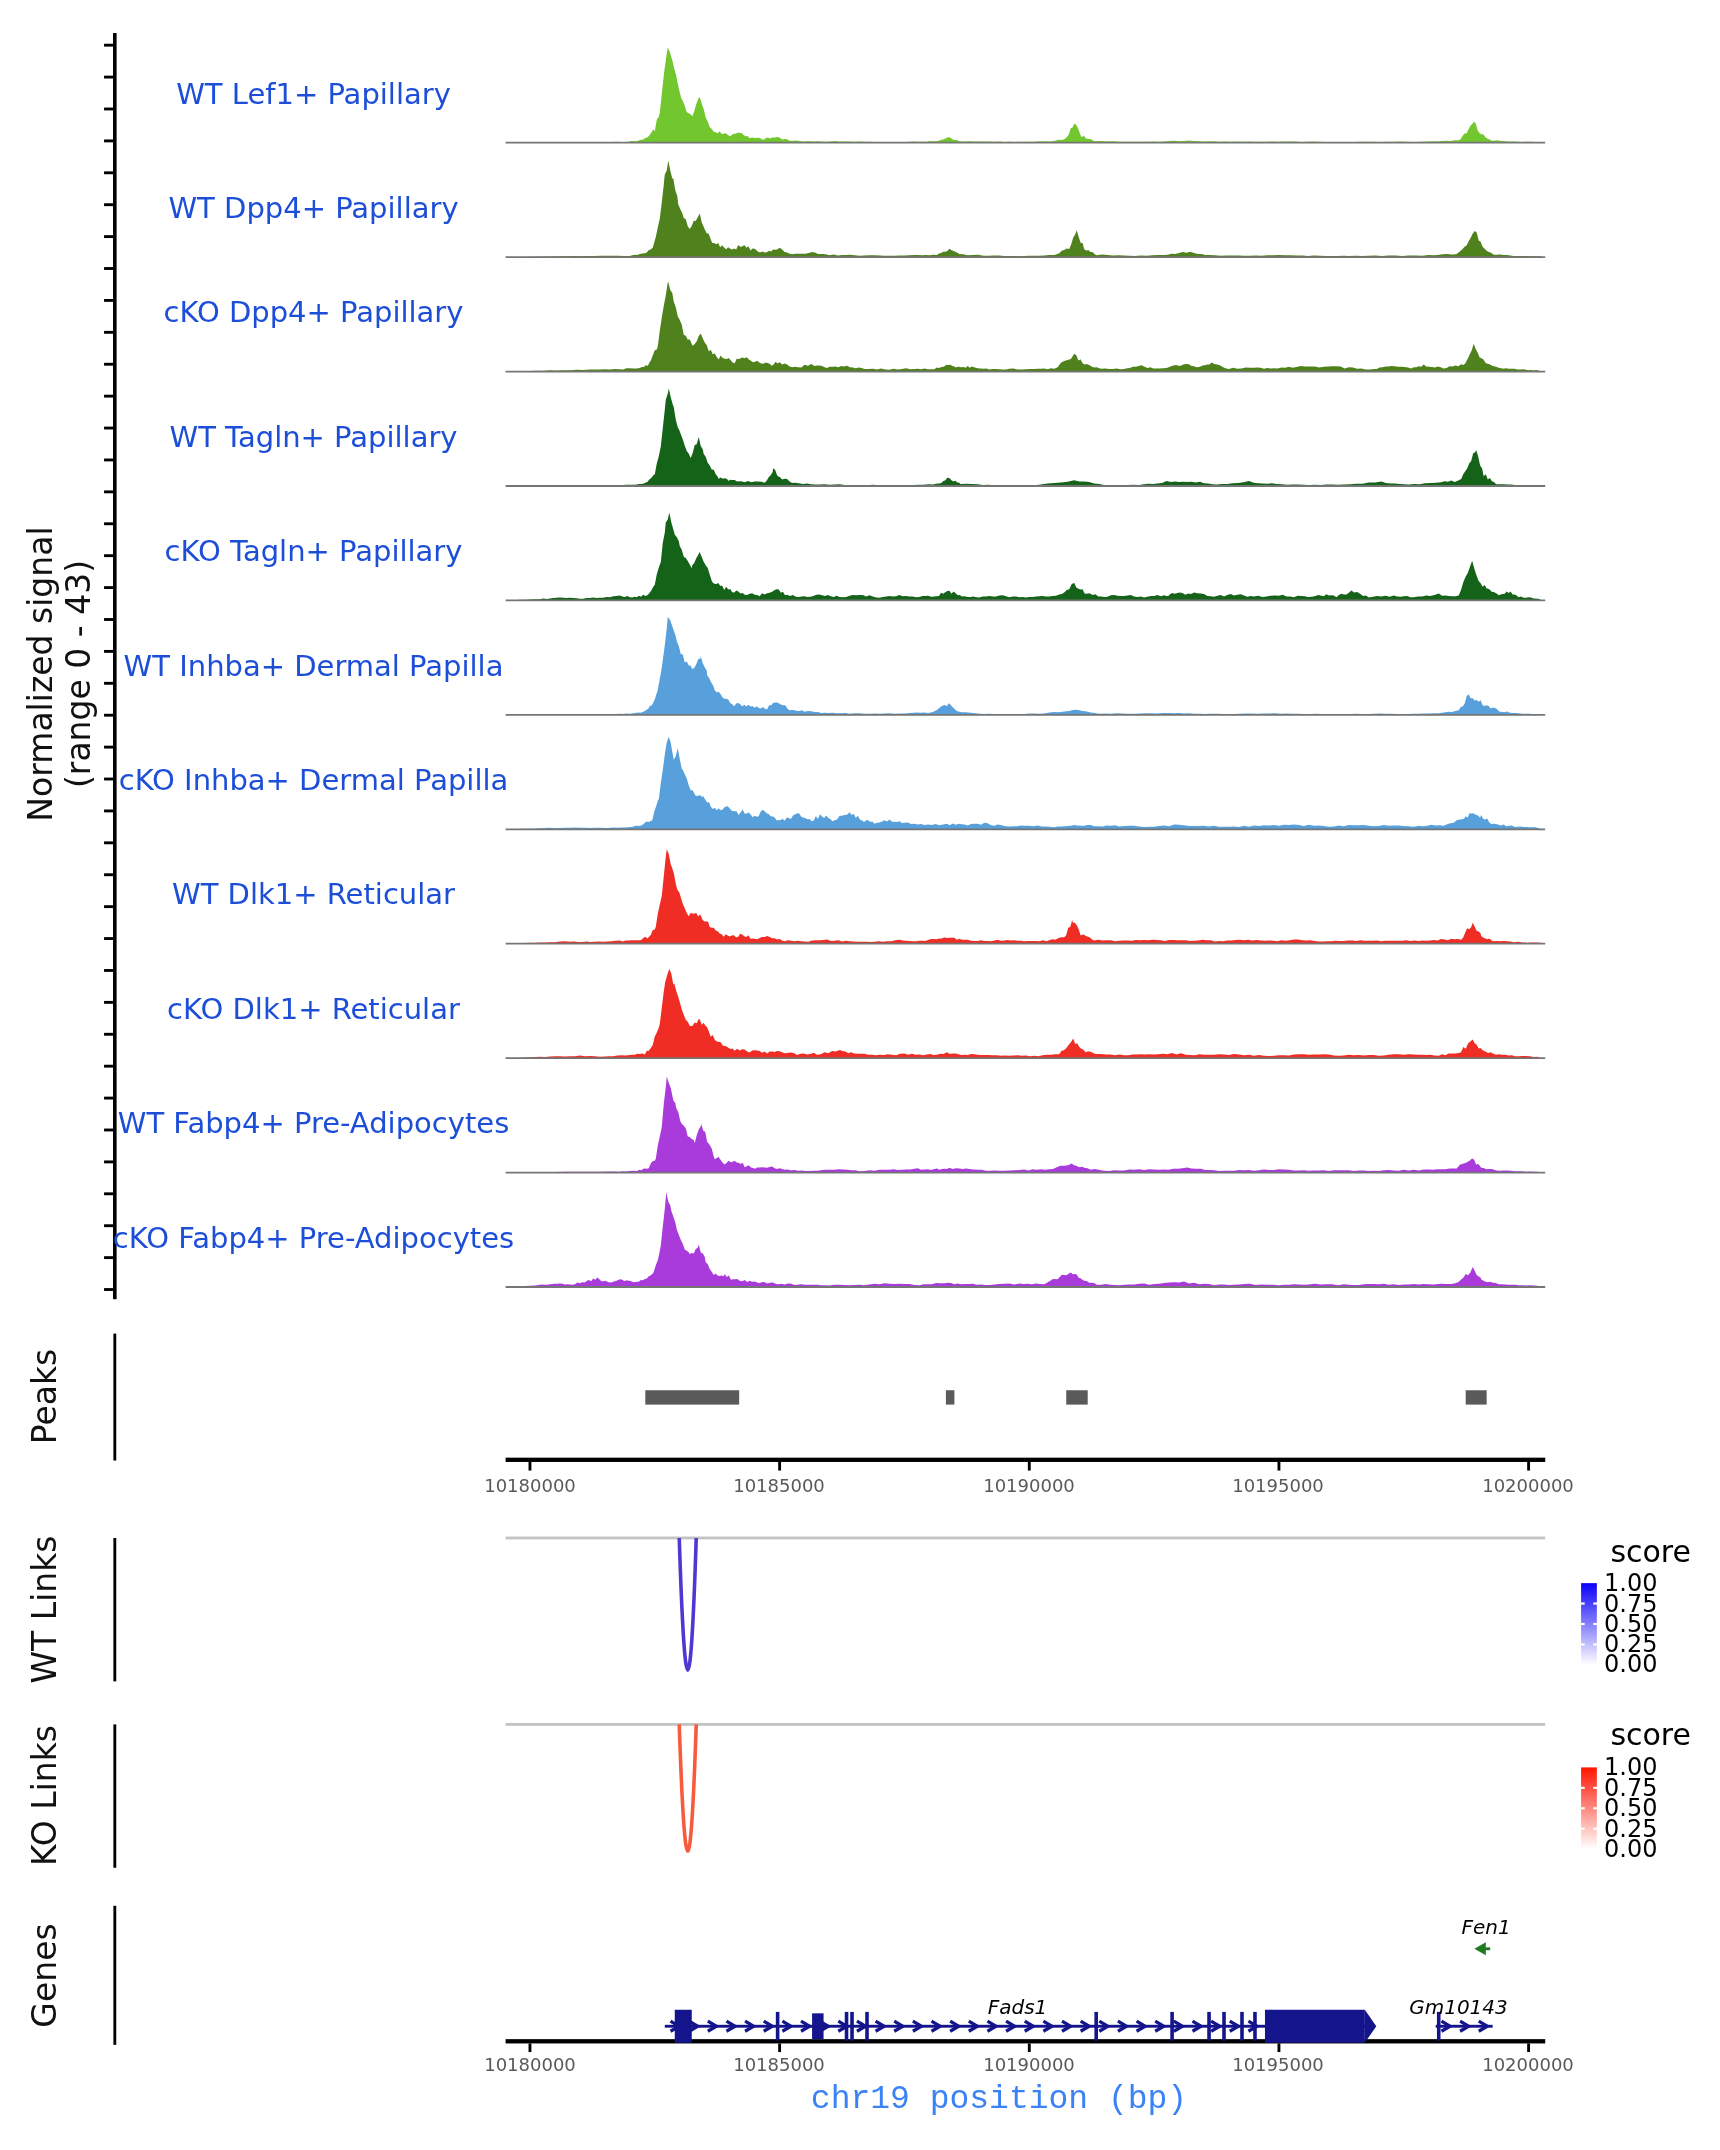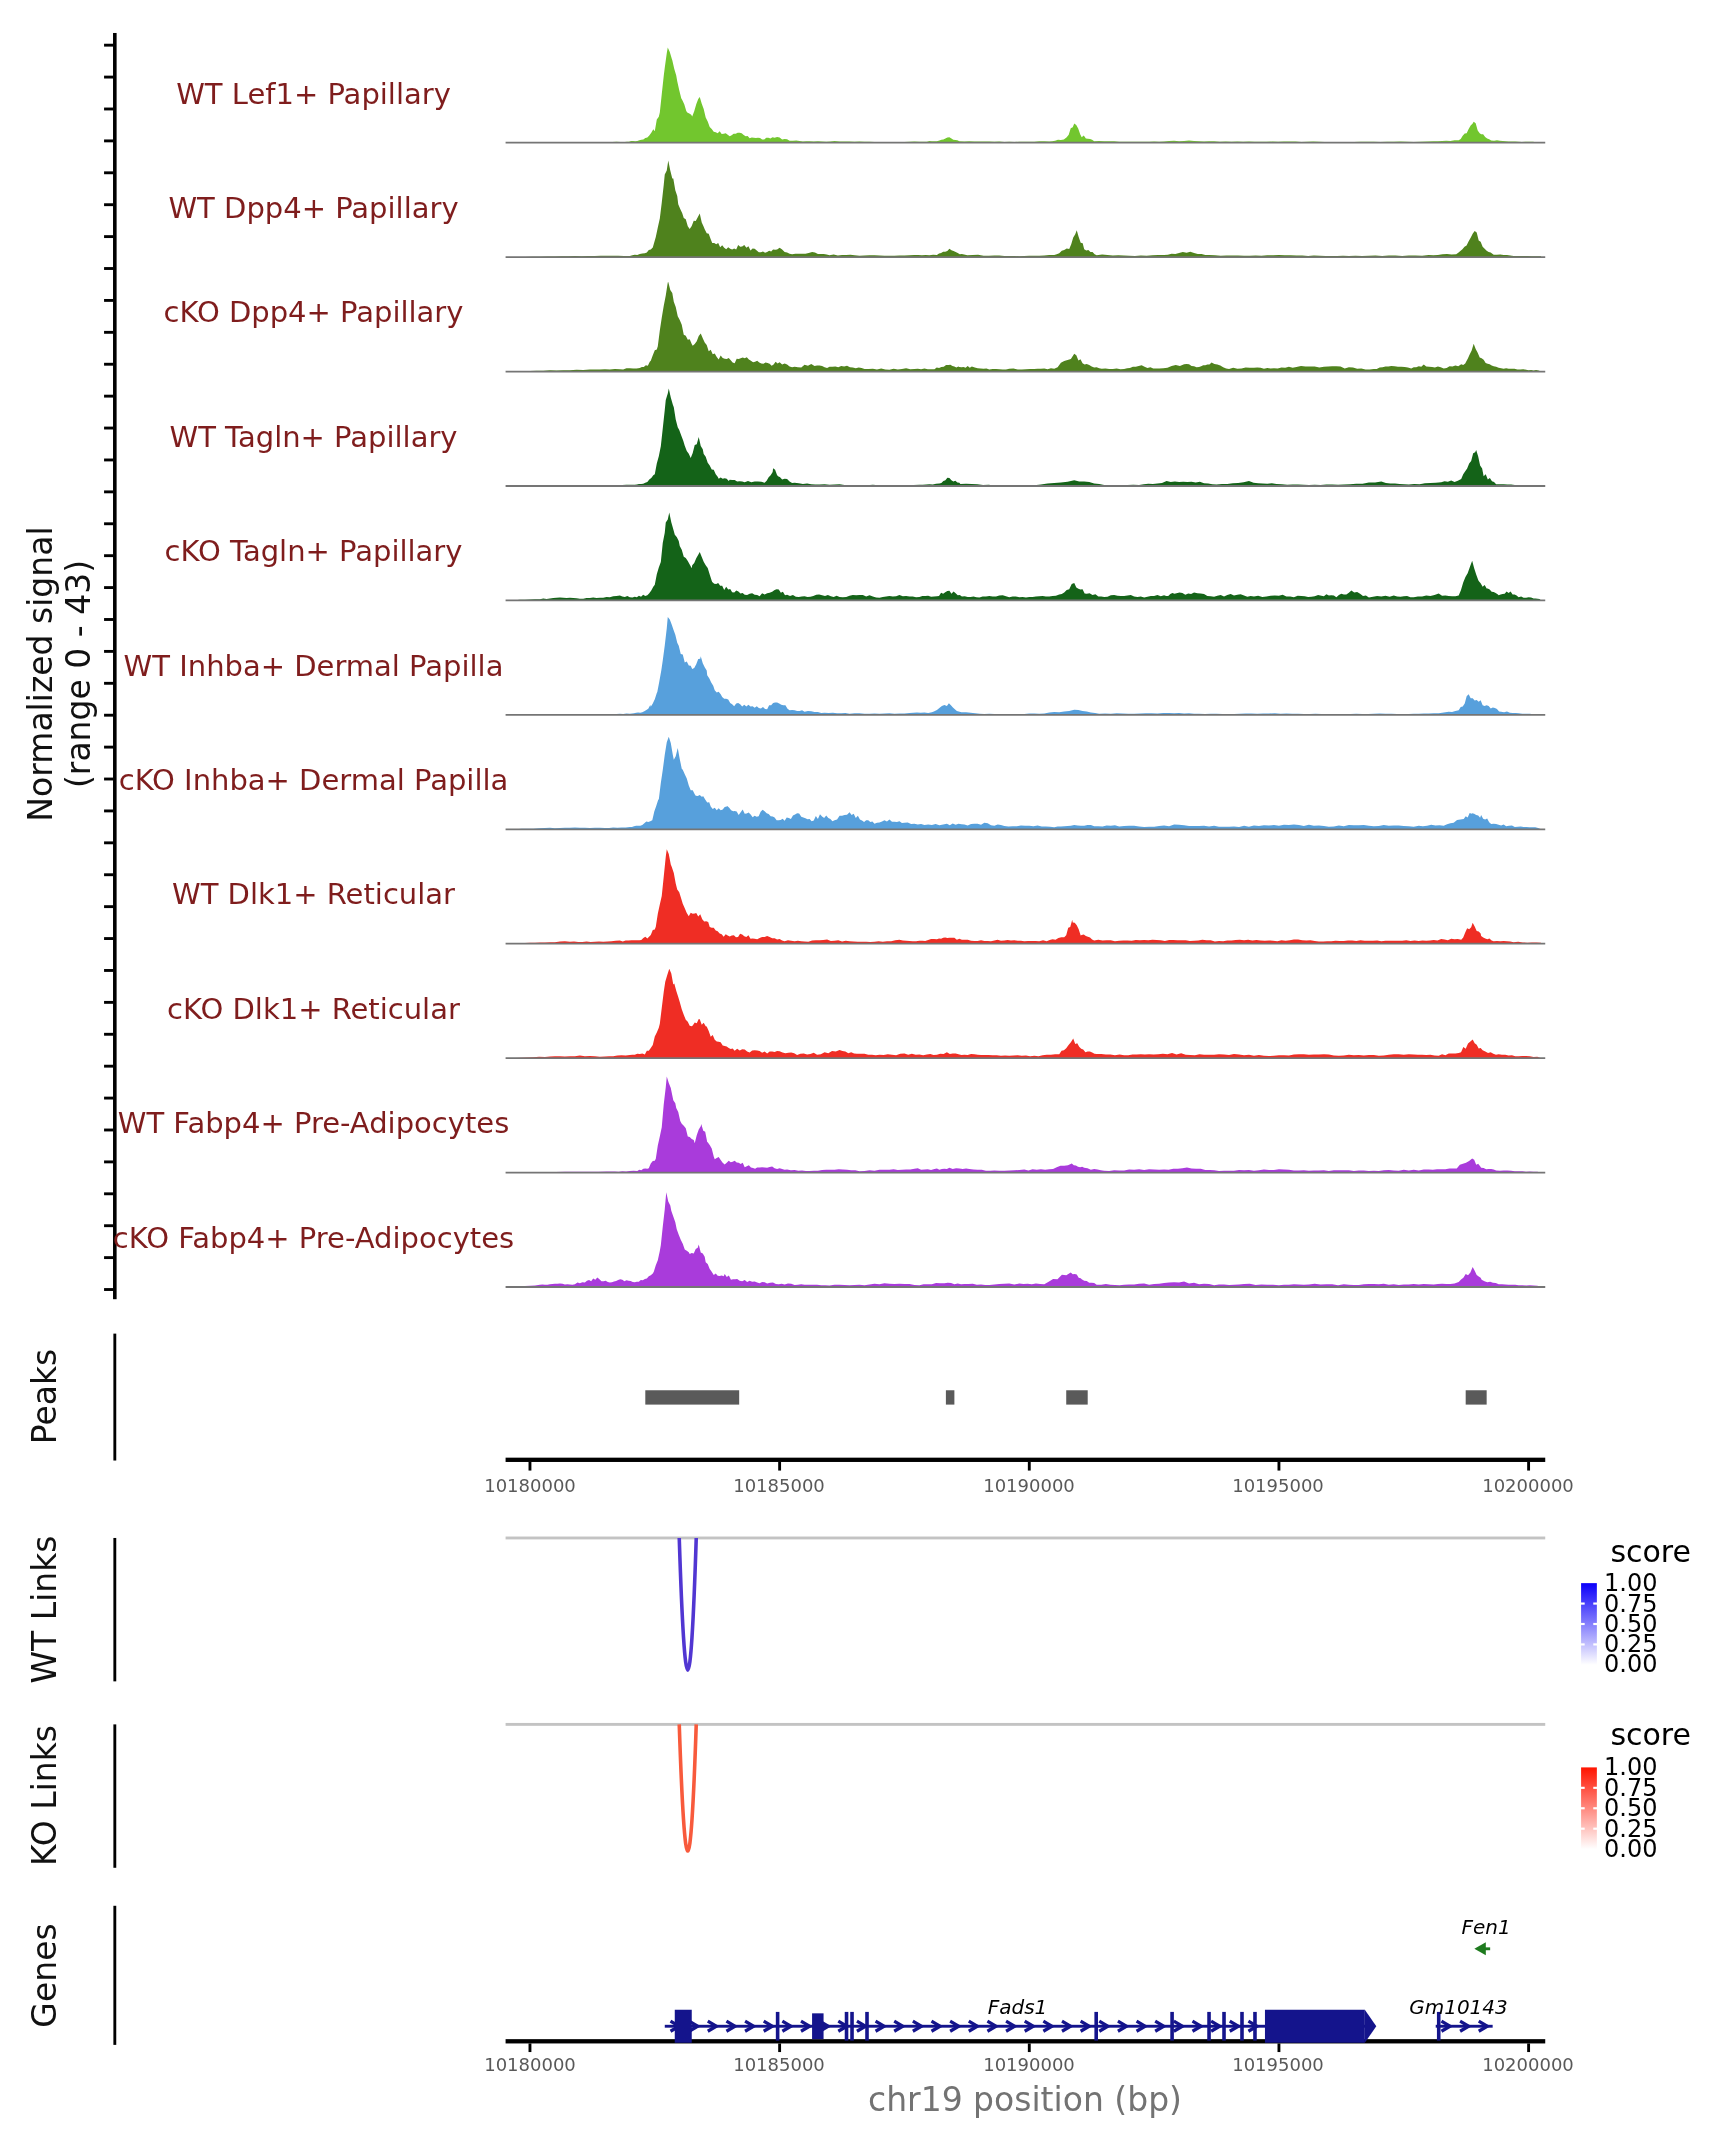--- a/index.html
+++ b/index.html
@@ -1,29 +1,29 @@
 <!DOCTYPE html>
 <html style="font-size:11.5px"><head>
 <meta charset="utf-8">
 <style>
   html,body{margin:0;padding:0;background:#ffffff;}
   .fig{position:relative;width:1721px;height:2151px;background:#ffffff;overflow:hidden;
        font-family:"DejaVu Sans","Liberation Sans",sans-serif;color:#1f1f1f;}
   .abs{position:absolute;}
   svg{position:absolute;left:0;top:0;}
   .tracklab{position:absolute;left:84px;width:459px;height:34px;line-height:34px;
-            text-align:center;font-size:29px;color:#7f1d1d;white-space:nowrap;}
+            text-align:center;font-size:29px;color:#1d4ed8;white-space:nowrap;}
   .vlab{position:absolute;transform:rotate(-90deg);transform-origin:center;
         text-align:center;white-space:nowrap;color:#111;}
   .ylab{width:860px;height:42px;line-height:42px;font-size:33px;}
   .seclab{width:287px;height:39px;line-height:39px;font-size:33px;}
   .ticklab{position:absolute;width:158px;height:32px;line-height:32px;text-align:center;
            font-size:18px;color:#595959;white-space:nowrap;}
-  .xlab{position:absolute;left:738px;width:574px;height:40px;line-height:40px;
-        text-align:center;font-size:33px;color:#737373;}
+  .xlab{position:absolute;left:712px;width:574px;height:40px;line-height:40px;
+        text-align:center;font-size:33px;color:#3b82f6;font-family:Liberation Mono, monospace;}
   .scoretitle{position:absolute;left:1548px;width:143px;height:36px;line-height:36px;
               text-align:right;font-size:30px;color:#000;}
   .legval{position:absolute;left:1604px;width:86px;height:24.4px;line-height:24.4px;
           font-size:24px;color:#000;text-align:left;}
   .genelab{position:absolute;height:24.4px;line-height:24.4px;text-align:center;
            font-size:20px;color:#000;white-space:nowrap;font-style:italic;}
 </style>
 </head>
 <body>
 

